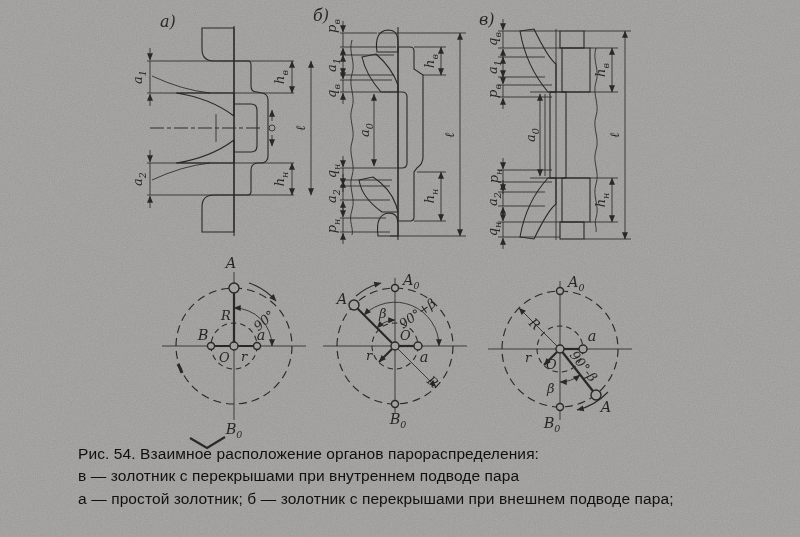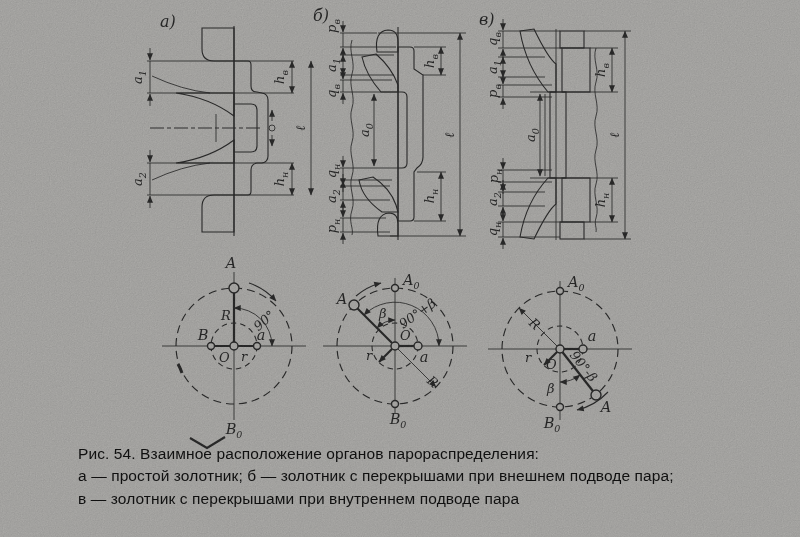--- a/index.html
+++ b/index.html
@@ -335,17 +335,17 @@
     <text class="lbl" x="525" y="362">r</text>
     <text class="lbl" x="547" y="393">β</text>
     <text class="lbl" text-anchor="middle" transform="rotate(52 580,369)" x="580" y="369">90°-β</text>
   </g>
 
   <rect width="800" height="537" filter="url(#grain)" opacity="0.45"></rect>
 </svg>
 
 <div class="caption">
   <div>Рис. 54. Взаимное расположение органов парораспределения:</div>
+  <div>в — золотник с перекрышами при внутреннем подводе пара</div>
   <div>а — простой золотник; б — золотник с перекрышами при внешнем подводе пара;</div>
-  <div>в — золотник с перекрышами при внутреннем подводе пара</div>
 </div>
 
 </div>
 
 </body></html>

